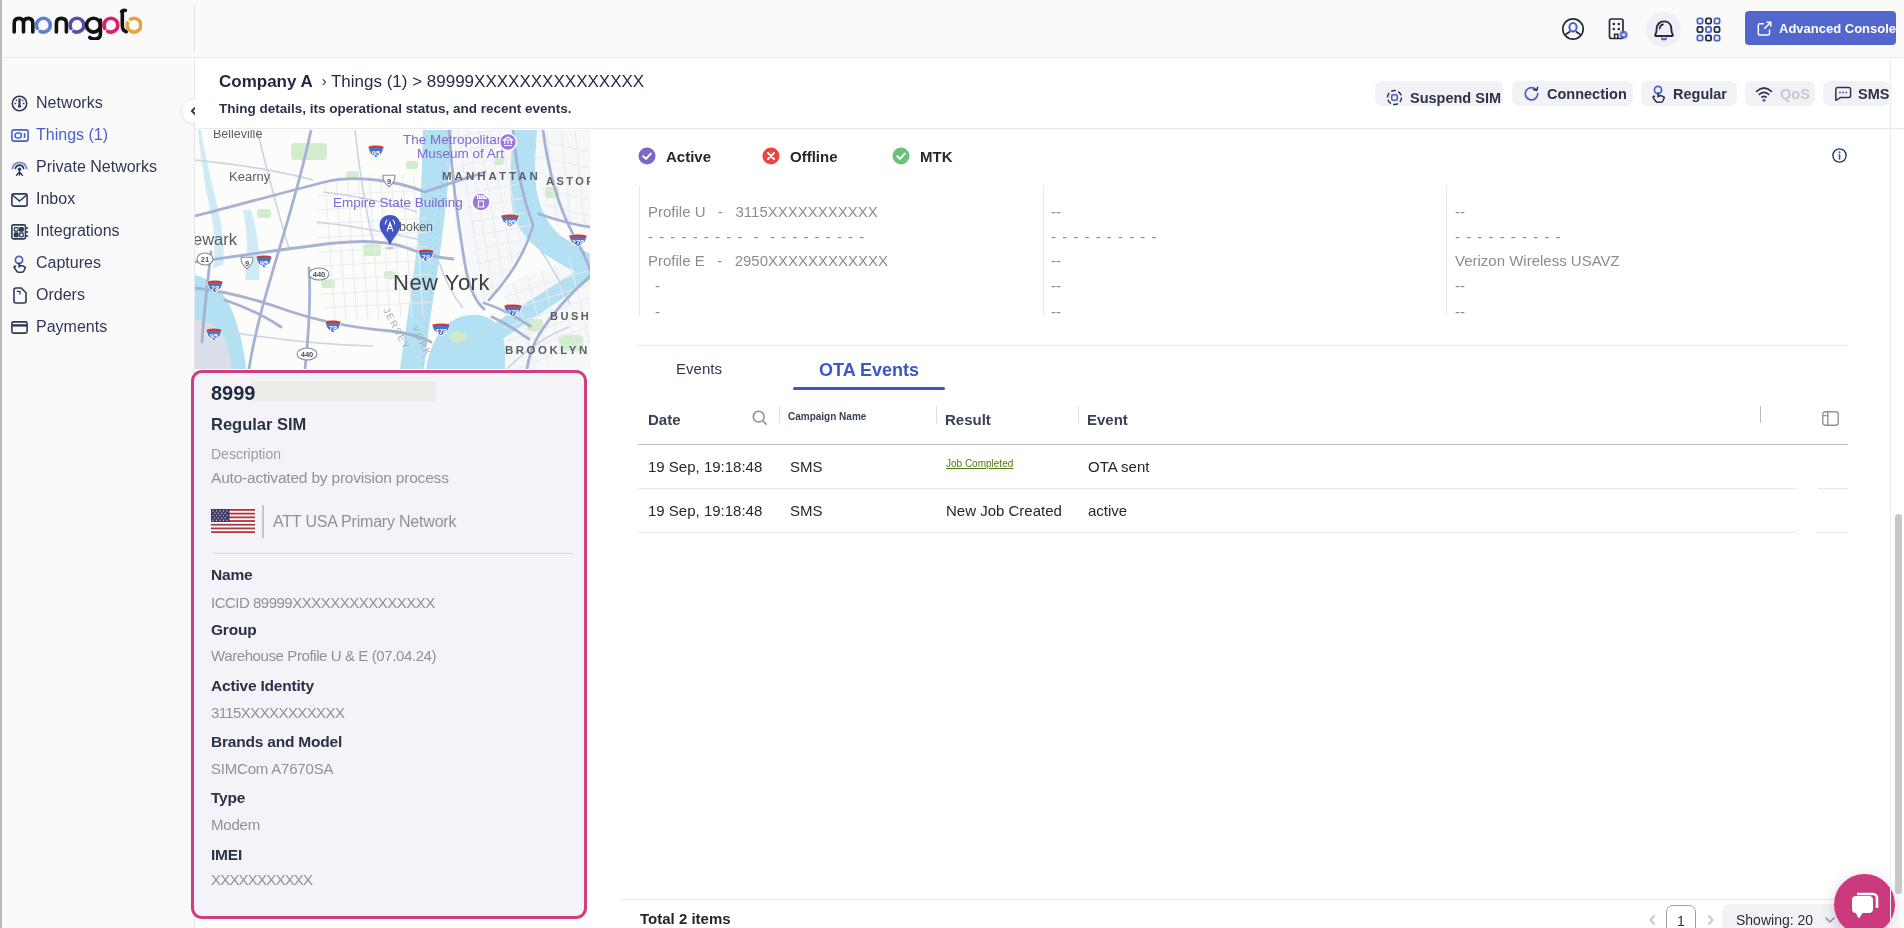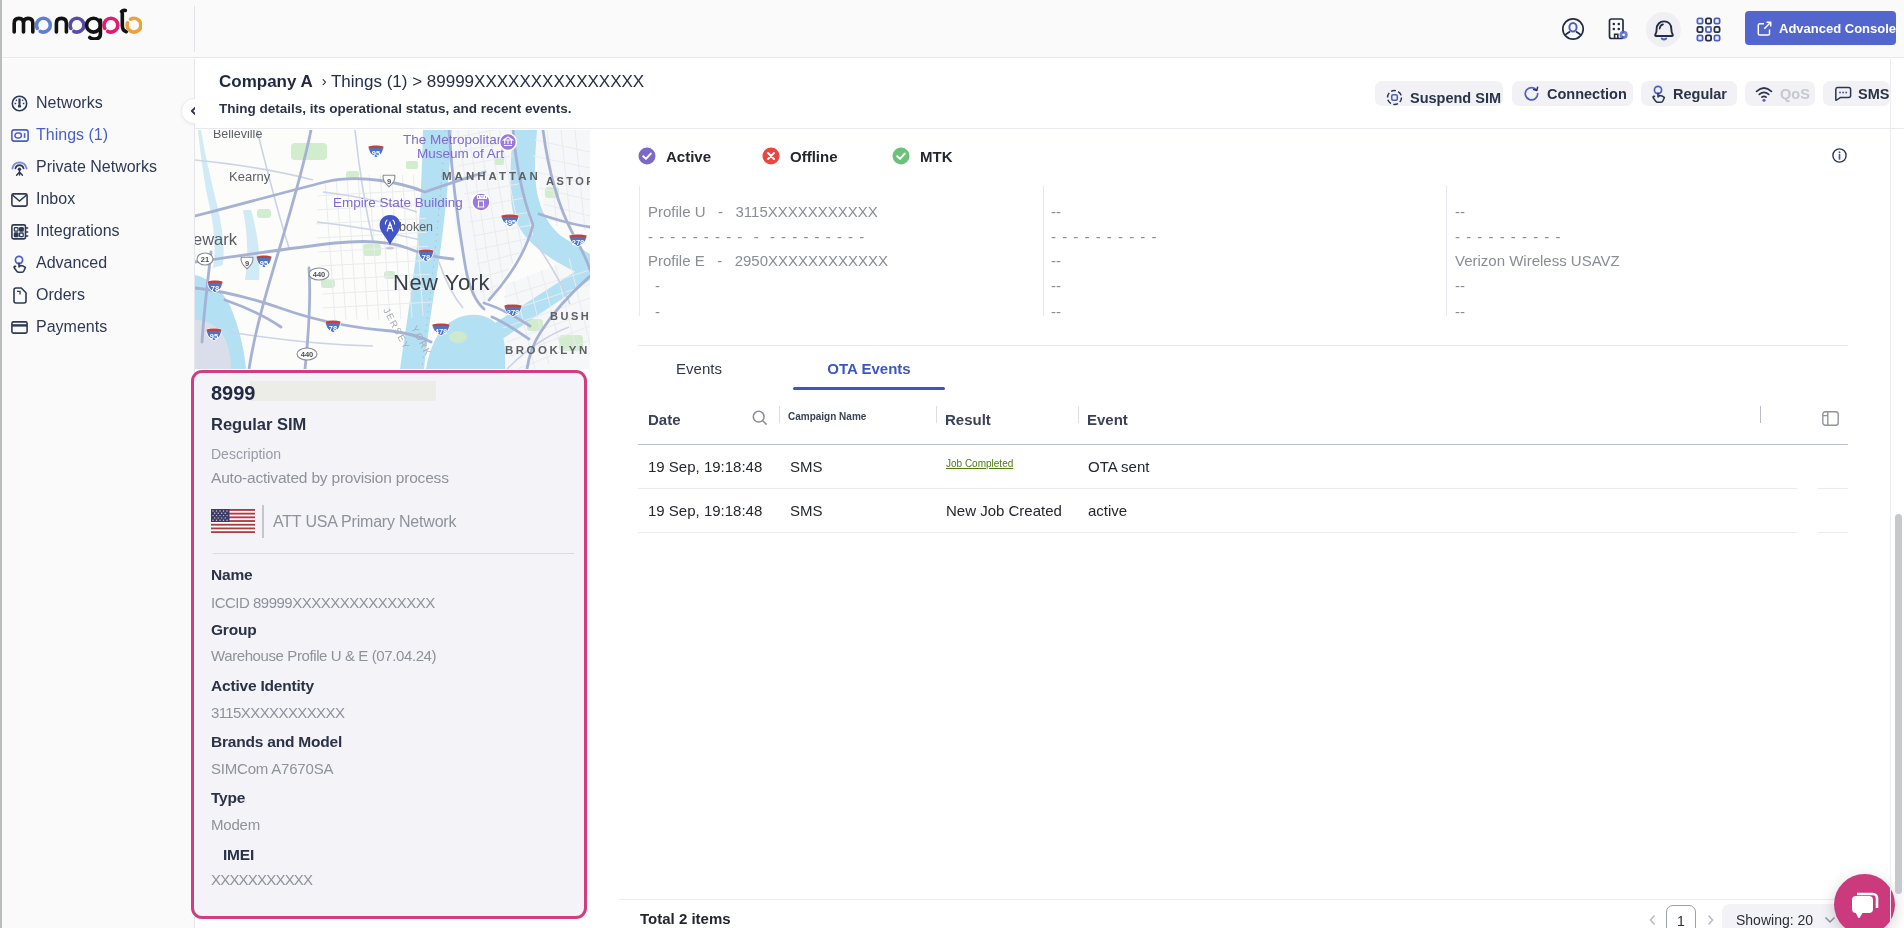--- a/index.html
+++ b/index.html
@@ -128,21 +128,21 @@
   <div class="abs" style="left:36px;top:164px;line-height:16px;">Integrations</div>
   <svg class="abs" style="left:11px;top:165px;" width="18" height="16" viewBox="0 0 18 16" fill="none" stroke="#2e3a55">
     <rect x="0.9" y="0.9" width="13.6" height="14" rx="1.6" stroke-width="1.6"></rect>
     <rect x="3.4" y="3.6" width="3.6" height="3.6" rx="0.7" stroke-width="1.3"></rect>
     <rect x="3.4" y="9" width="3.6" height="3.6" rx="0.7" stroke-width="1.3" fill="#2e3a55"></rect>
     <rect x="8.6" y="3.6" width="3.6" height="3.6" rx="0.7" stroke-width="1.3" fill="#2e3a55"></rect>
     <rect x="8.6" y="9" width="3.6" height="3.6" rx="0.7" stroke-width="1.3"></rect>
     <path d="M15 4 h2.2 M15 8 h2.2 M15 12 h2.2" stroke-width="1.5"></path>
   </svg>
 
-  <div class="abs" style="left:36px;top:196px;line-height:16px;">Advanced</div>
+  <div class="abs" style="left:36px;top:196px;line-height:16px;">Captures</div>
   <svg class="abs" style="left:12px;top:196px;" width="16" height="18" viewBox="0 0 16 18" fill="none">
     <circle cx="7" cy="5" r="3.6" stroke="#4a5fc8" stroke-width="1.7"></circle>
     <path d="M7 7.6 V12 l1.6-1.4 2.4 .4 2.4 1.4 -1.4 3.4 q-.6 1.4 -2 1.4 h-3 q-1.6 0 -2.4-1.2 L2.2 12.8 q-.6-1 .4-1.6 l1.6.2" stroke="#2e3a55" stroke-width="1.5" stroke-linejoin="round"></path>
   </svg>
 
   <div class="abs" style="left:36px;top:228px;line-height:16px;">Orders</div>
   <svg class="abs" style="left:13px;top:228px;" width="14" height="17" viewBox="0 0 14 17" fill="none" stroke="#2e3a55">
     <path d="M1 3 a2 2 0 0 1 2 -2 h5.2 L13 5.8 V14 a2 2 0 0 1 -2 2 H3 a2 2 0 0 1 -2 -2 Z" stroke-width="1.6"></path>
     <path d="M4 4.4 h3 v3" stroke-width="1.3"></path>
   </svg>
@@ -464,21 +464,21 @@
   <div class="abs" style="left:17px;top:193px;font-size:15.5px;font-weight:bold;letter-spacing:-0.2px;color:#2a3247;">Name</div>
   <div class="abs" style="left:17px;top:221px;font-size:15px;letter-spacing:-0.5px;color:#8f929b;">ICCID 89999XXXXXXXXXXXXXXX</div>
   <div class="abs" style="left:17px;top:248px;font-size:15.5px;font-weight:bold;letter-spacing:-0.2px;color:#2a3247;">Group</div>
   <div class="abs" style="left:17px;top:274px;font-size:15px;letter-spacing:-0.4px;color:#8f929b;">Warehouse Profile U &amp; E (07.04.24)</div>
   <div class="abs" style="left:17px;top:304px;font-size:15.5px;font-weight:bold;letter-spacing:-0.2px;color:#2a3247;">Active Identity</div>
   <div class="abs" style="left:17px;top:331px;font-size:15px;letter-spacing:-0.6px;color:#8f929b;">3115XXXXXXXXXXX</div>
   <div class="abs" style="left:17px;top:360px;font-size:15.5px;font-weight:bold;letter-spacing:-0.2px;color:#2a3247;">Brands and Model</div>
   <div class="abs" style="left:17px;top:387px;font-size:15px;letter-spacing:-0.2px;color:#8f929b;">SIMCom A7670SA</div>
   <div class="abs" style="left:17px;top:416px;font-size:15.5px;font-weight:bold;letter-spacing:-0.2px;color:#2a3247;">Type</div>
   <div class="abs" style="left:17px;top:443px;font-size:15px;letter-spacing:-0.2px;color:#8f929b;">Modem</div>
-  <div class="abs" style="left:17px;top:473px;font-size:15.5px;font-weight:bold;letter-spacing:-0.2px;color:#2a3247;margin-left:12px;">IMEI</div>
+  <div class="abs" style="left:17px;top:473px;font-size:15.5px;font-weight:bold;letter-spacing:-0.2px;color:#2a3247;">IMEI</div>
   <div class="abs" style="left:17px;top:498px;font-size:15px;letter-spacing:-0.8px;color:#8f929b;">XXXXXXXXXXX</div>
 </div>
 
 <div class="abs" id="statusrow" style="left:620px;top:130px;width:1270px;height:50px;">
   <svg class="abs" style="left:18px;top:17px;" width="18" height="18" viewBox="0 0 18 18">
       <circle cx="9" cy="9" r="8.5" fill="#7b68c9"></circle>
       <path d="M5.2 9.2 L8 11.9 L12.8 6.6" stroke="#fff" stroke-width="2" fill="none" stroke-linecap="round" stroke-linejoin="round"></path>
     </svg>
   <div class="abs" style="left:46px;top:18px;font-size:15px;font-weight:bold;color:#23272f;">Active</div>
   <svg class="abs" style="left:142px;top:17px;" width="18" height="18" viewBox="0 0 18 18">
@@ -514,21 +514,21 @@
   <div class="abs" style="left:431px;top:133px;">--</div>
   <div class="abs" style="left:835px;top:33px;">--</div>
   <div class="abs" style="left:835px;top:58px;letter-spacing:1px;">- - - - - - - - - -</div>
   <div class="abs" style="left:835px;top:82px;">Verizon Wireless USAVZ</div>
   <div class="abs" style="left:835px;top:107px;">--</div>
   <div class="abs" style="left:835px;top:133px;">--</div>
 </div>
 <div class="hline" style="left:638px;top:345px;width:1210px;background:#e9ebf1;"></div>
 <div class="abs" id="tabs" style="left:620px;top:350px;width:1270px;height:45px;">
   <div class="abs" style="left:40px;top:10px;width:78px;text-align:center;font-size:15px;color:#2f3850;">Events</div>
-  <div class="abs" style="left:173px;top:10px;width:152px;text-align:center;font-size:15px;font-weight:bold;color:#3d56c6;">OTA Events</div>
+  <div class="abs" style="left:173px;top:10px;width:152px;text-align:center;font-size:18px;font-weight:bold;color:#3d56c6;">OTA Events</div>
   <div class="abs" style="left:173px;top:37px;width:152px;height:3px;border-radius:2px;background:#3d56c6;"></div>
 </div>
 <div class="abs" id="table" style="left:620px;top:395px;width:1270px;height:140px;">
 
   <div class="abs" style="left:28px;top:16px;font-size:15px;font-weight:bold;color:#3a4258;">Date</div>
   <svg class="abs" style="left:131px;top:14px;" width="18" height="18" viewBox="0 0 18 18" fill="none" stroke="#8a8d96" stroke-width="1.5">
       <circle cx="7.7" cy="7.7" r="5.4"></circle>
       <path d="M11.8 11.8 L15.6 15.6"></path>
     </svg>
   <div class="vline" style="left:159px;top:11px;height:17px;background:#dcdee4;"></div>

